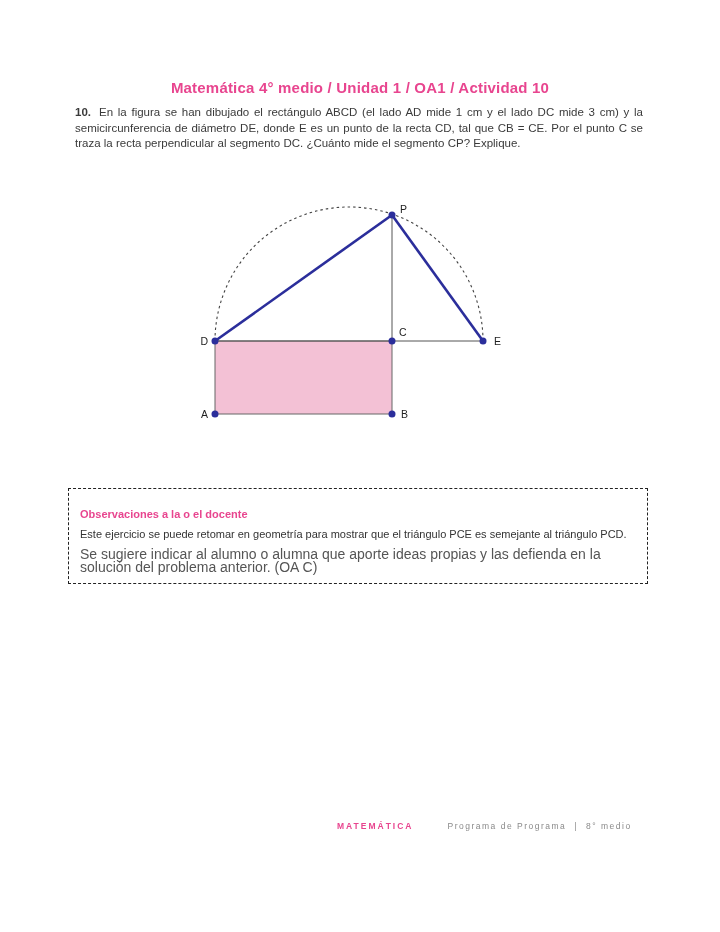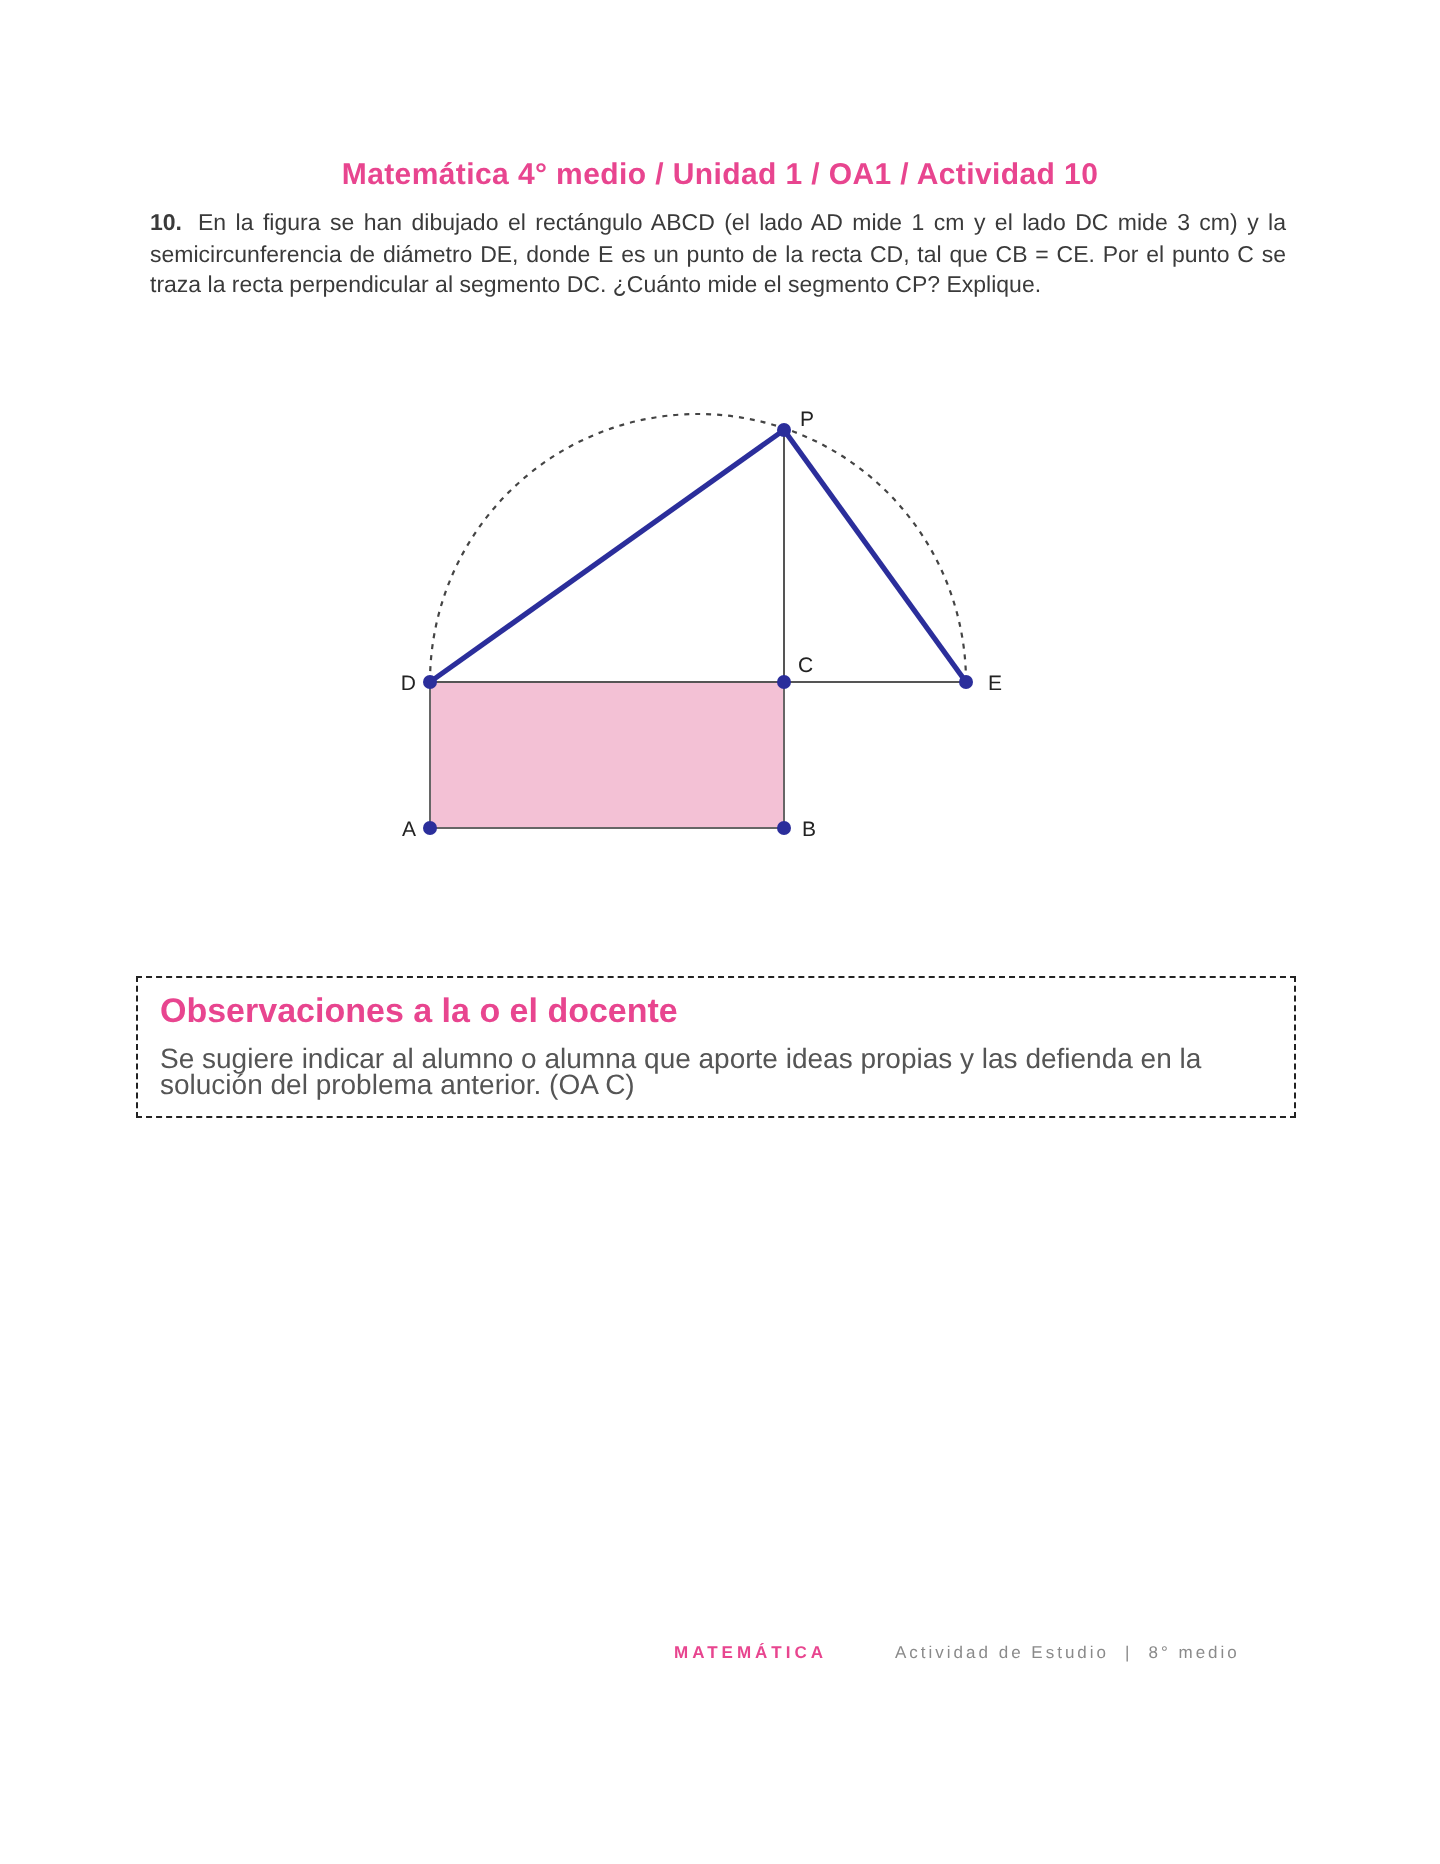--- a/index.html
+++ b/index.html
@@ -41,23 +41,24 @@
   }
   .teacher-box {
     position: absolute;
     top: 488px; left: 68px; width: 580px;
     border: 1px dashed #222222;
     padding: 7px 11px 9px 11px;
     background: #ffffff;
   }
   .teacher-box .box-header {
     color: #e8458f;
-    font-size: 17px;
+    font-size: 11px;
     font-weight: 600;
     margin-bottom: 7px;
+    margin-top: 12px;
   }
   .teacher-box .box-p1 {
     font-size: 11px;
     line-height: 14px;
     color: #333333;
     margin-bottom: 7px;
   }
   .teacher-box .box-p2 {
     font-size: 14px;
     line-height: 13px;
@@ -117,21 +118,22 @@
     <text x="399" y="336" text-anchor="start" class="pt-label">C</text>
     <text x="494" y="345" text-anchor="start" class="pt-label">E</text>
     <text x="400" y="213" text-anchor="start" class="pt-label">P</text>
     <text x="208" y="418" text-anchor="end" class="pt-label">A</text>
     <text x="401" y="418" text-anchor="start" class="pt-label">B</text>
   </svg>
 </div>
 
 <div class="teacher-box">
   <div class="box-header">Observaciones a la o el docente</div>
+  <div class="box-p1">Este ejercicio se puede retomar en geometría para mostrar que el triángulo PCE es semejante al triángulo PCD.</div>
   <div class="box-p2">Se sugiere indicar al alumno o alumna que aporte ideas propias y las defienda en la solución del problema anterior. (OA C)</div>
 </div>
 
 <div class="footer">
   <span class="brand">MATEMÁTICA</span>
   <span class="meta">
-    <span>Actividad de Estudio</span><span class="sep">|</span><span>8° medio</span>
+    <span>Programa de Programa</span><span class="sep">|</span><span>8° medio</span>
   </span>
 </div>
 
 </body></html>

